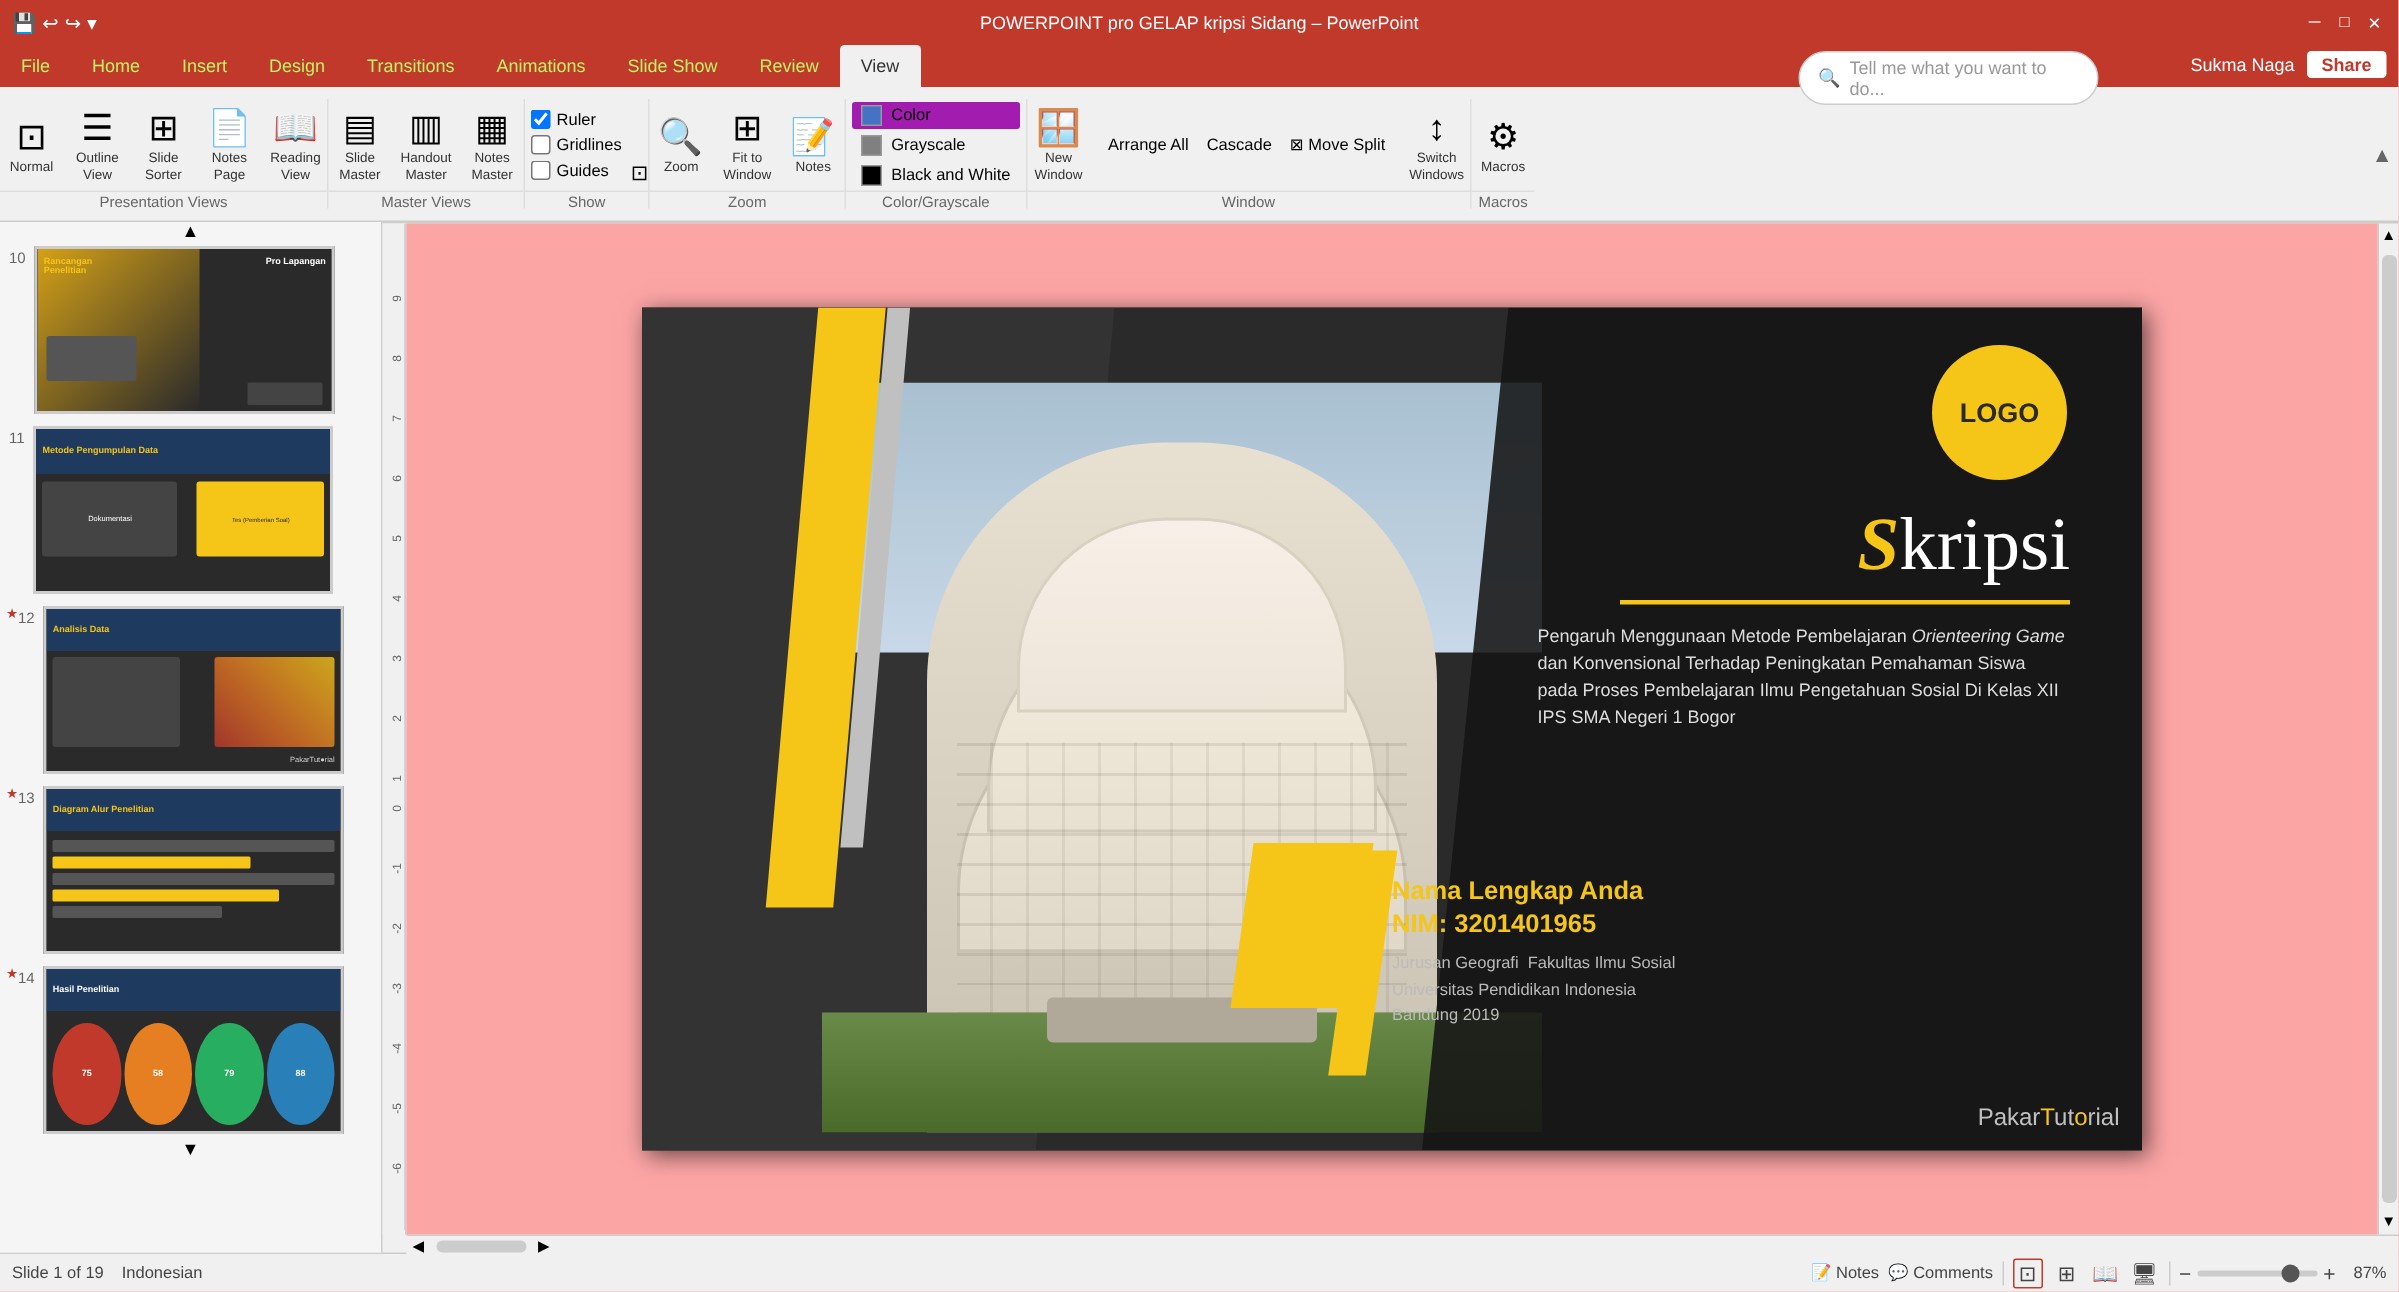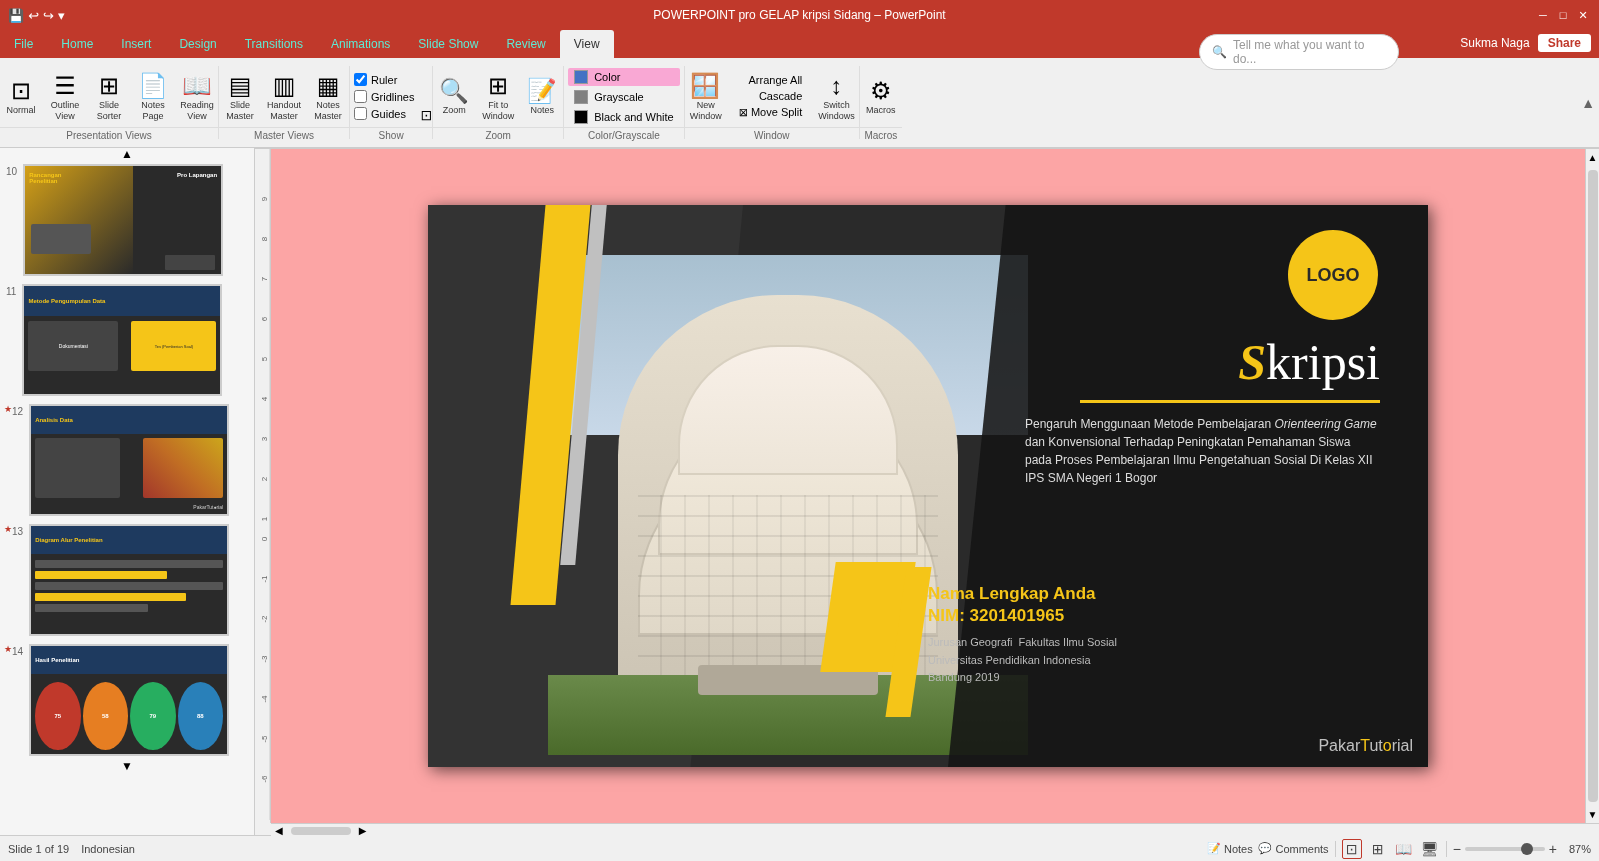--- a/index.html
+++ b/index.html
@@ -47,21 +47,21 @@
     #ribbon-tabs {
       height: 28px;
       background: #c0392b;
       display: flex;
       align-items: flex-end;
       padding-left: 0;
     }
     .ribbon-tab {
       padding: 4px 14px;
       font-size: 12px;
-      color: #5eead4;
+      color: #bef264;
       cursor: pointer;
       height: 100%;
       display: flex;
       align-items: center;
     }
     .ribbon-tab.active {
       background: #f0f0f0;
       color: #333;
       border-radius: 3px 3px 0 0;
     }
@@ -111,21 +111,21 @@
     .checkbox-item input { margin: 0; cursor: pointer; }
     .color-btn {
       display: flex;
       align-items: center;
       gap: 6px;
       padding: 2px 6px;
       cursor: pointer;
       border-radius: 2px;
       font-size: 11px;
     }
-    .color-btn.active { background: #f9a8d4; }
+    .color-btn.active { background: #a21caf; }
     .color-swatch {
       width: 14px;
       height: 14px;
       border: 1px solid #999;
     }
 
     
     #main-area {
       display: flex;
       height: calc(861px - 30px - 28px - 90px - 26px);
@@ -432,21 +432,21 @@
     <div style="width:1px;background:#ddd;margin:4px 0;"></div>
   </div>
 
   <div class="group-container">
     <div class="group-inner">
       <div class="group-buttons-row">
         <div class="pv-btn">
           <span class="pv-icon">🪟</span>
           <span class="pv-label">New<br>Window</span>
         </div>
-        <div style="display:flex;flex-direction:column;gap:0;padding:0 4px;justify-content:center;align-items:flex-end;">
+        <div style="display:flex;flex-direction:row;gap:0;padding:0 4px;justify-content:center;">
           <div class="color-btn">
             <span>Arrange All</span>
           </div>
           <div class="color-btn">
             <span>Cascade</span>
           </div>
           <div class="color-btn">
             <span>⊠ Move Split</span>
           </div>
         </div>

